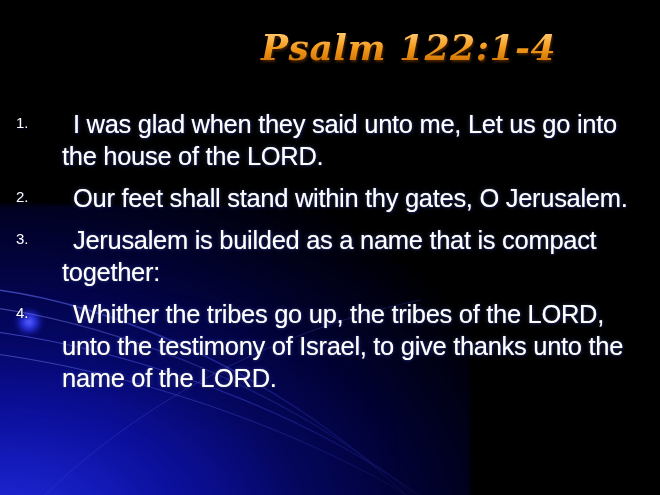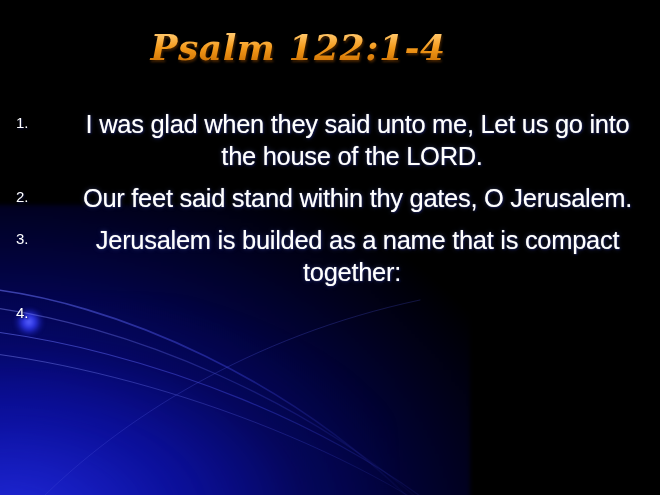--- a/index.html
+++ b/index.html
@@ -79,40 +79,39 @@
     width: 660px;
     height: 495px;
   }
 
   
   .title {
     position: absolute;
     top: 26px;
     left: 0;
     width: 556px;
-    text-align: center;
+    text-align: right;
     font-family: "DejaVu Serif", "Liberation Serif", serif;
     font-style: italic;
     font-weight: bold;
     font-size: 36px;
     letter-spacing: 0.5px;
     color: #f0a32a;
     background: linear-gradient(180deg,
         #ffd98a 0%,
         #ffc261 22%,
         #f49a1b 52%,
         #d97d09 78%,
         #a85c04 100%);
     -webkit-background-clip: text;
     background-clip: text;
     -webkit-text-fill-color: transparent;
     text-shadow: none;
     filter: drop-shadow(1px 2px 1px rgba(80,40,0,0.85));
     white-space: nowrap;
-    padding-left: 20px;
   }
 
   
   .body-list {
     position: absolute;
     top: 108px;
     left: 0;
     width: 660px;
   }
 
@@ -143,21 +142,20 @@
     line-height: 18px;
     color: #ffffff;
     text-align: left;
     letter-spacing: 0px;
     text-shadow: 1px 1px 2px rgba(10,14,70,0.9);
   }
 
   .item-text {
     display: block;
     text-indent: 11px;
-    text-align: center;
   }
 
   
   .item-text, .item {
     transform-origin: left top;
   }
 </style>
 </head>
 <body>
 
@@ -195,26 +193,27 @@
 
   <div class="body-list">
 
     <div class="item">
       <span class="marker">1.</span>
       <span class="item-text">I was glad when they said unto me, Let us go into the house of the LORD.</span>
     </div>
 
     <div class="item">
       <span class="marker">2.</span>
-      <span class="item-text">Our feet said stand within thy gates, O Jerusalem.</span>
+      <span class="item-text">Our feet shall stand within thy gates, O Jerusalem.</span>
     </div>
 
     <div class="item">
       <span class="marker">3.</span>
       <span class="item-text">Jerusalem is builded as a name that is compact together:</span>
     </div>
 
     <div class="item">
       <span class="marker">4.</span>
+      <span class="item-text">Whither the tribes go up, the tribes of the LORD, unto the testimony of Israel, to give thanks unto the name of the LORD.</span>
     </div>
 
   </div>
 </div>
 
 </body></html>

